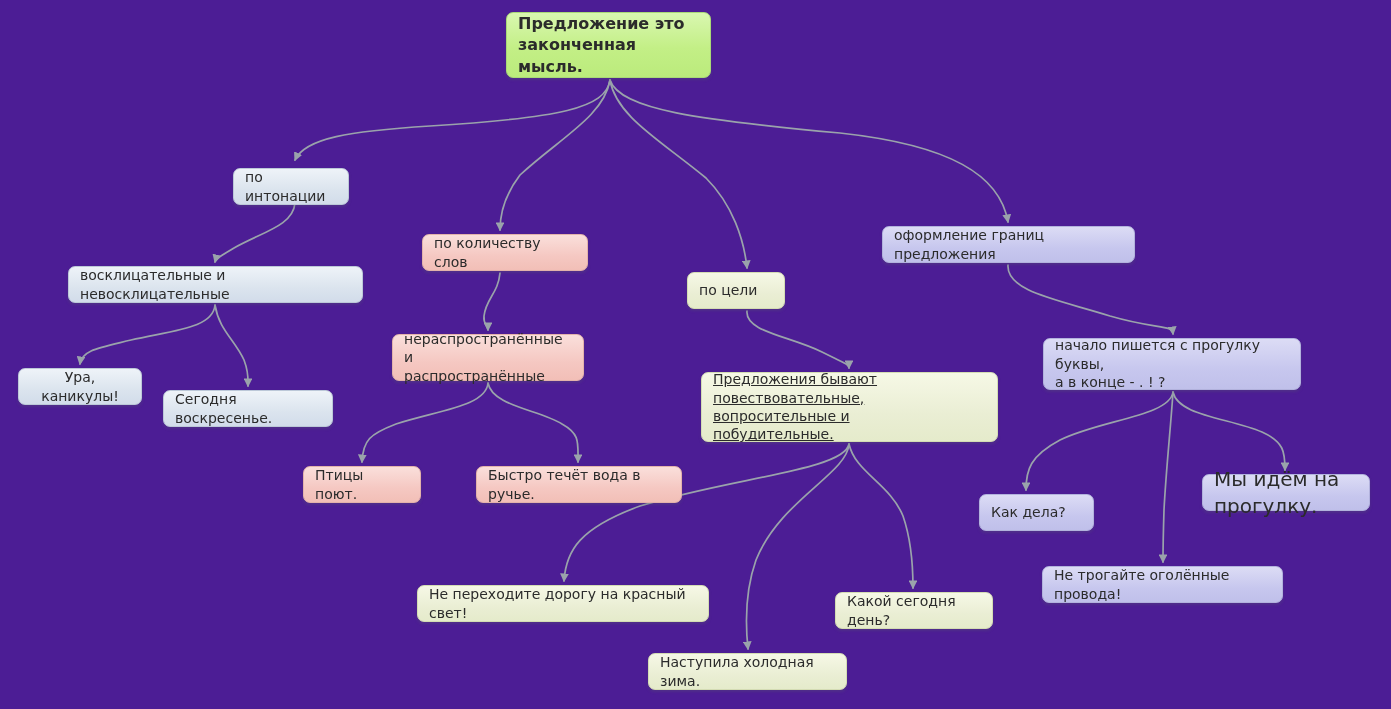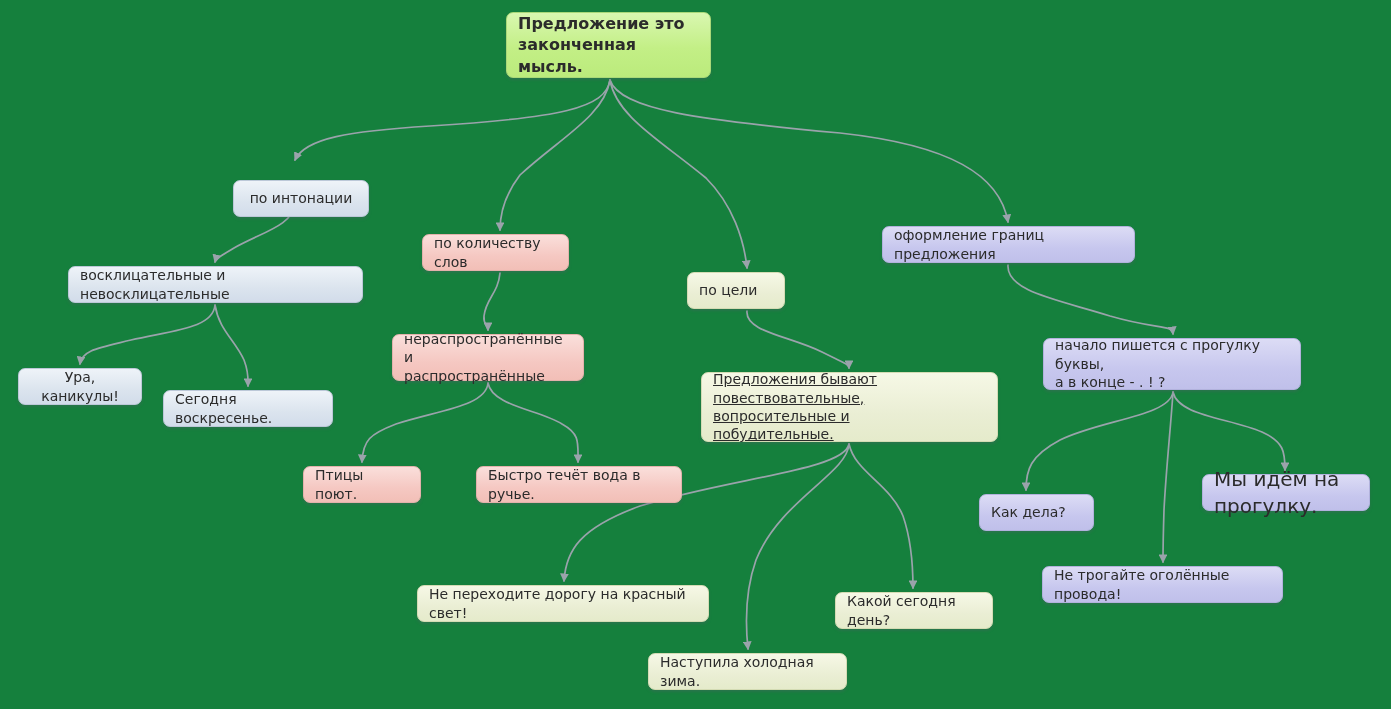--- a/index.html
+++ b/index.html
@@ -4,21 +4,21 @@
 <style>
   html, body {
     margin: 0;
     padding: 0;
     background: #ffffff;
   }
   #canvas {
     position: relative;
     width: 1391px;
     height: 709px;
-    background: #15803d;
+    background: #4c1d95;
     overflow: hidden;
     font-family: "DejaVu Sans", "Liberation Sans", sans-serif;
   }
   #edges {
     position: absolute;
     left: 0;
     top: 0;
     width: 1391px;
     height: 709px;
     pointer-events: none;
@@ -87,25 +87,25 @@
         <path d="M 849 444 C 855 472 890 484 903 516 C 912 542 913 570 913 588" marker-end="url(#arrow)"></path>
         <path d="M 1008 265 C 1006 292 1060 300 1110 316 C 1158 330 1172 324 1173 334" marker-end="url(#arrow)"></path>
         <path d="M 1173 392 C 1170 416 1100 420 1060 440 C 1030 456 1026 470 1026 490" marker-end="url(#arrow)"></path>
         <path d="M 1173 392 C 1171 424 1166 470 1164 510 C 1163 542 1163 552 1163 562" marker-end="url(#arrow)"></path>
         <path d="M 1173 392 C 1178 416 1230 418 1262 432 C 1284 442 1285 452 1285 470" marker-end="url(#arrow)"></path>
       </g>
   </svg>
   <div id="node-layer">
       <div class="node n-green" style="left: 506px; top: 12px; width: 205px; height: 66px; font-size: 16px; font-weight: bold; text-align: left;"><span>Предложение это
 законченная мысль.</span></div>
-      <div class="node n-blue" style="left: 233px; top: 180px; width: 136px; height: 37px; font-size: 14px; font-weight: normal; text-align: center;"><span>по интонации</span></div>
+      <div class="node n-blue" style="left: 233px; top: 168px; width: 116px; height: 37px; font-size: 14px; font-weight: normal; text-align: left;"><span>по интонации</span></div>
       <div class="node n-blue" style="left: 68px; top: 266px; width: 295px; height: 37px; font-size: 14px; font-weight: normal; text-align: left;"><span>восклицательные и невосклицательные</span></div>
       <div class="node n-blue" style="left: 18px; top: 368px; width: 124px; height: 37px; font-size: 14px; font-weight: normal; text-align: center;"><span>Ура, каникулы!</span></div>
       <div class="node n-blue" style="left: 163px; top: 390px; width: 170px; height: 37px; font-size: 14px; font-weight: normal; text-align: left;"><span>Сегодня воскресенье.</span></div>
-      <div class="node n-pink" style="left: 422px; top: 234px; width: 147px; height: 37px; font-size: 14px; font-weight: normal; text-align: left;"><span>по количеству слов</span></div>
+      <div class="node n-pink" style="left: 422px; top: 234px; width: 166px; height: 37px; font-size: 14px; font-weight: normal; text-align: left;"><span>по количеству слов</span></div>
       <div class="node n-pink" style="left: 392px; top: 334px; width: 192px; height: 47px; font-size: 14px; font-weight: normal; text-align: left;"><span> нераспространённые и
 распространённые</span></div>
       <div class="node n-pink" style="left: 303px; top: 466px; width: 118px; height: 37px; font-size: 14px; font-weight: normal; text-align: left;"><span>Птицы поют.</span></div>
       <div class="node n-pink" style="left: 476px; top: 466px; width: 206px; height: 37px; font-size: 14px; font-weight: normal; text-align: left;"><span>Быстро течёт вода в ручье.</span></div>
       <div class="node n-yellow" style="left: 687px; top: 272px; width: 98px; height: 37px; font-size: 14px; font-weight: normal; text-align: left;"><span>по цели</span></div>
       <div class="node n-yellow" style="left: 701px; top: 372px; width: 297px; height: 70px; font-size: 14px; font-weight: normal; text-align: left; text-decoration: underline;"><span>Предложения бывают
 повествовательные, вопросительные и
 побудительные.</span></div>
       <div class="node n-yellow" style="left: 417px; top: 585px; width: 292px; height: 37px; font-size: 14px; font-weight: normal; text-align: left;"><span>Не переходите дорогу на красный свет!</span></div>
       <div class="node n-yellow" style="left: 648px; top: 653px; width: 199px; height: 37px; font-size: 14px; font-weight: normal; text-align: left;"><span>Наступила холодная зима.</span></div>

